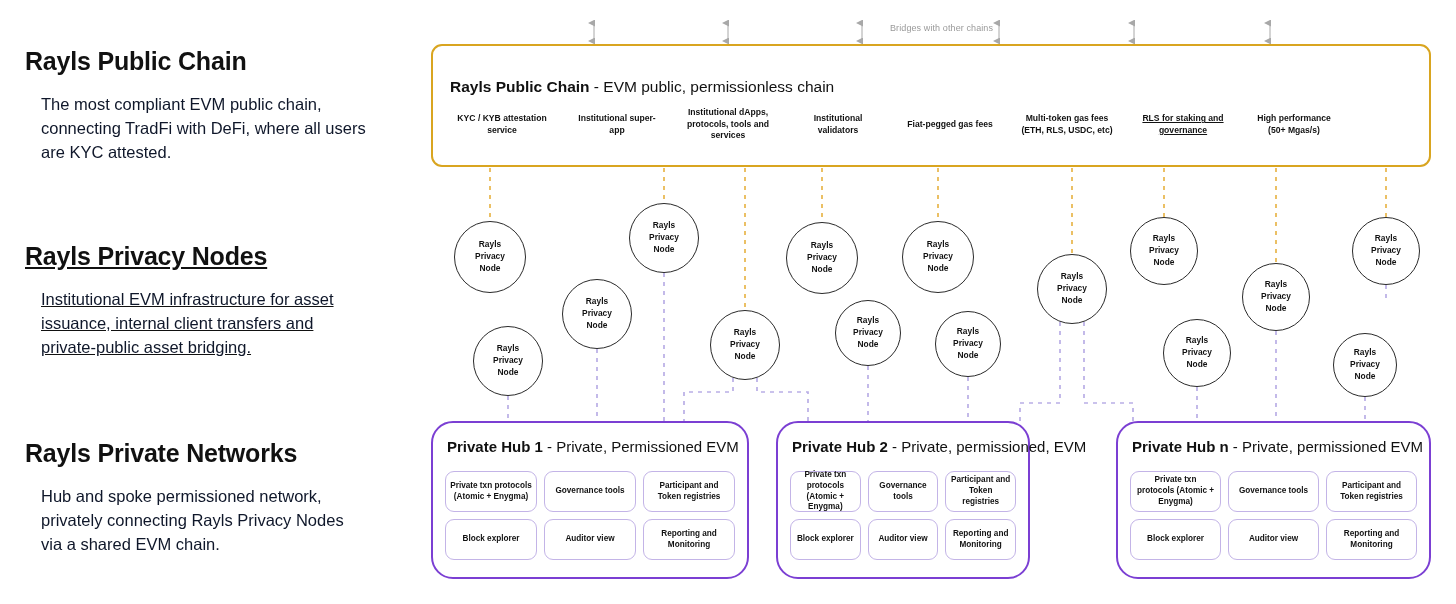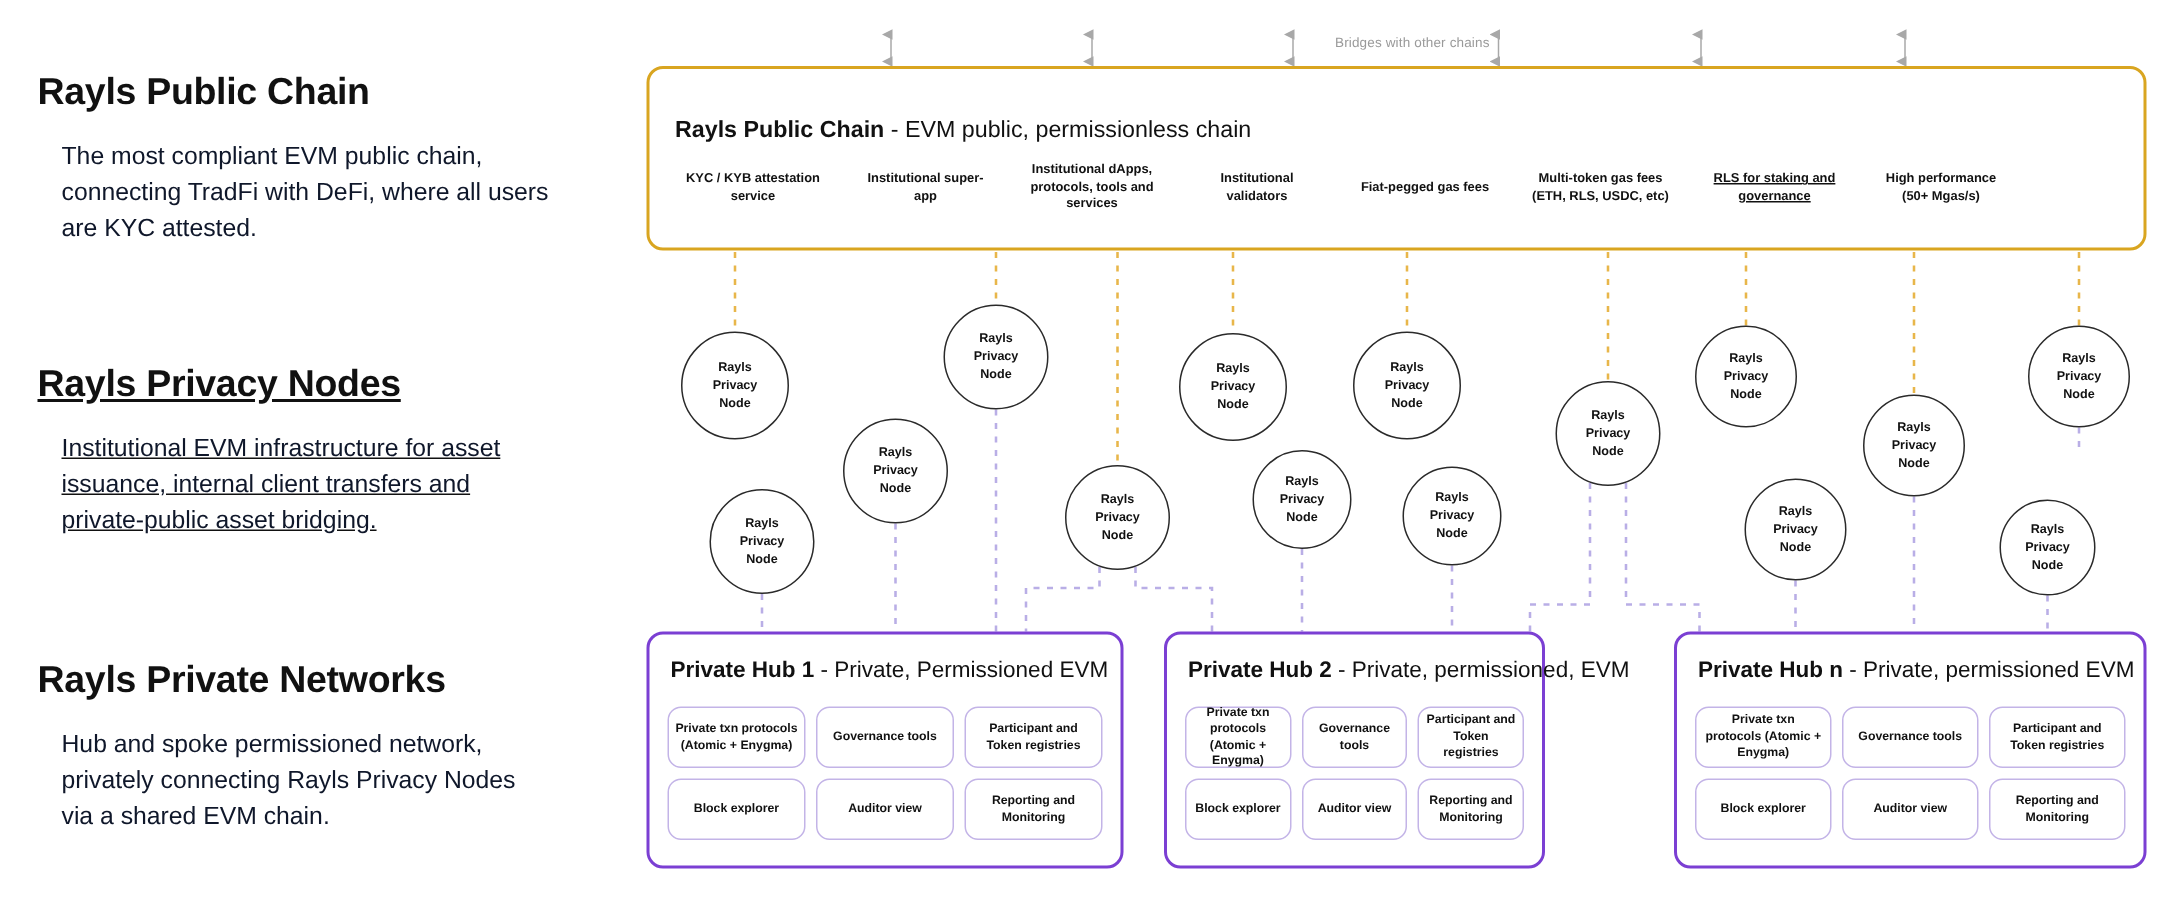--- a/index.html
+++ b/index.html
@@ -68,21 +68,21 @@
     text-align:center;box-sizing:border-box;
   }
   .node span{
     font-size:8.4px;font-weight:700;line-height:1.42;color:#111;
     display:block;
   }
 
   
   .hub{
     position:absolute;top:421px;height:158px;
-    border:2px solid #7B3FD3;border-radius:11px;background:#ffffff;
+    border:2px solid #7B3FD3;border-radius:22px;background:#ffffff;
     box-sizing:border-box;
   }
   .hub-title{
     position:absolute;left:14px;top:15px;font-size:15px;color:#111;
     white-space:nowrap;
   }
   .hub-title b{font-weight:700;}
   .hub-grid{
     position:absolute;left:12px;right:12px;top:48px;
     display:grid;grid-template-columns:1fr 1fr 1fr;gap:7px;

